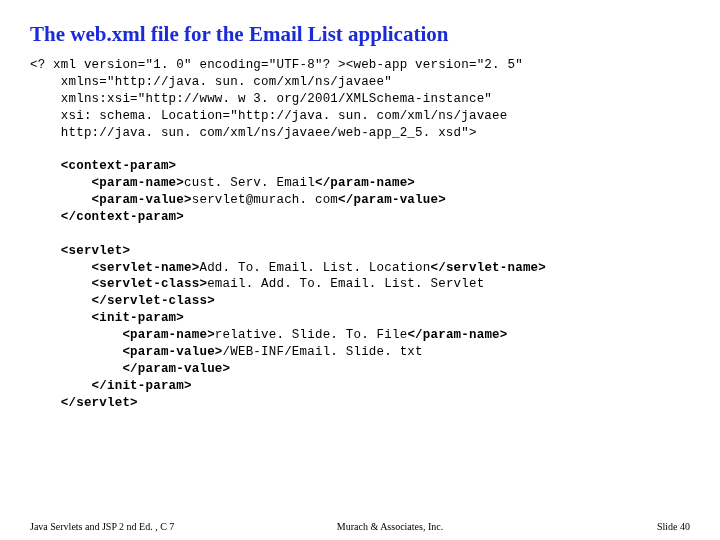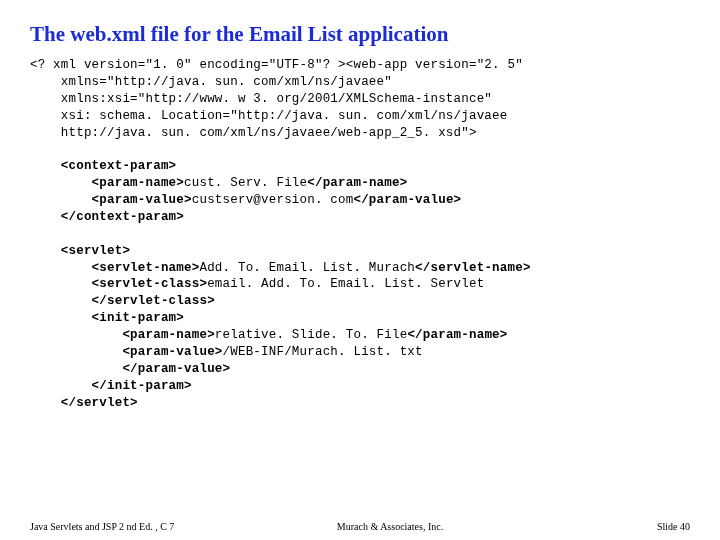--- a/index.html
+++ b/index.html
@@ -69,31 +69,31 @@
 
   <h1 class="title">The web.xml file for the Email List application</h1>
 
   <div class="code"><span>&lt;? xml version="1. 0" encoding="UTF-8"? &gt;&lt;web-app version="2. 5"</span>
 <span>    xmlns="http://java. sun. com/xml/ns/javaee"</span>
 <span>    xmlns:xsi="http://www. w 3. org/2001/XMLSchema-instance"</span>
 <span>    xsi: schema. Location="http://java. sun. com/xml/ns/javaee</span>
 <span>    http://java. sun. com/xml/ns/javaee/web-app_2_5. xsd"&gt;</span>
 <span></span>
 <span class="b">    &lt;context-param&gt;</span>
-<span class="b">        &lt;param-name&gt;</span><span>cust. Serv. File</span><span class="b">&lt;/param-name&gt;</span>
-<span class="b">        &lt;param-value&gt;</span><span>custserv@version. com</span><span class="b">&lt;/param-value&gt;</span>
+<span class="b">        &lt;param-name&gt;</span><span>cust. Serv. Email</span><span class="b">&lt;/param-name&gt;</span>
+<span class="b">        &lt;param-value&gt;</span><span>servlet@murach. com</span><span class="b">&lt;/param-value&gt;</span>
 <span class="b">    &lt;/context-param&gt;</span>
 <span></span>
 <span class="b">    &lt;servlet&gt;</span>
-<span class="b">        &lt;servlet-name&gt;</span><span>Add. To. Email. List. Murach</span><span class="b">&lt;/servlet-name&gt;</span>
+<span class="b">        &lt;servlet-name&gt;</span><span>Add. To. Email. List. Location</span><span class="b">&lt;/servlet-name&gt;</span>
 <span class="b">        &lt;servlet-class&gt;</span><span>email. Add. To. Email. List. Servlet</span>
 <span class="b">        &lt;/servlet-class&gt;</span>
 <span class="b">        &lt;init-param&gt;</span>
 <span class="b">            &lt;param-name&gt;</span><span>relative. Slide. To. File</span><span class="b">&lt;/param-name&gt;</span>
-<span class="b">            &lt;param-value&gt;</span><span>/WEB-INF/Murach. List. txt</span>
+<span class="b">            &lt;param-value&gt;</span><span>/WEB-INF/Email. Slide. txt</span>
 <span class="b">            &lt;/param-value&gt;</span>
 <span class="b">        &lt;/init-param&gt;</span>
 <span class="b">    &lt;/servlet&gt;</span></div>
 
   <div class="footer">
     <div class="left">Java Servlets and JSP 2 nd Ed. , C 7</div>
     <div class="center">
       <br>
       <span>Murach &amp; Associates, Inc.</span>
     </div>

